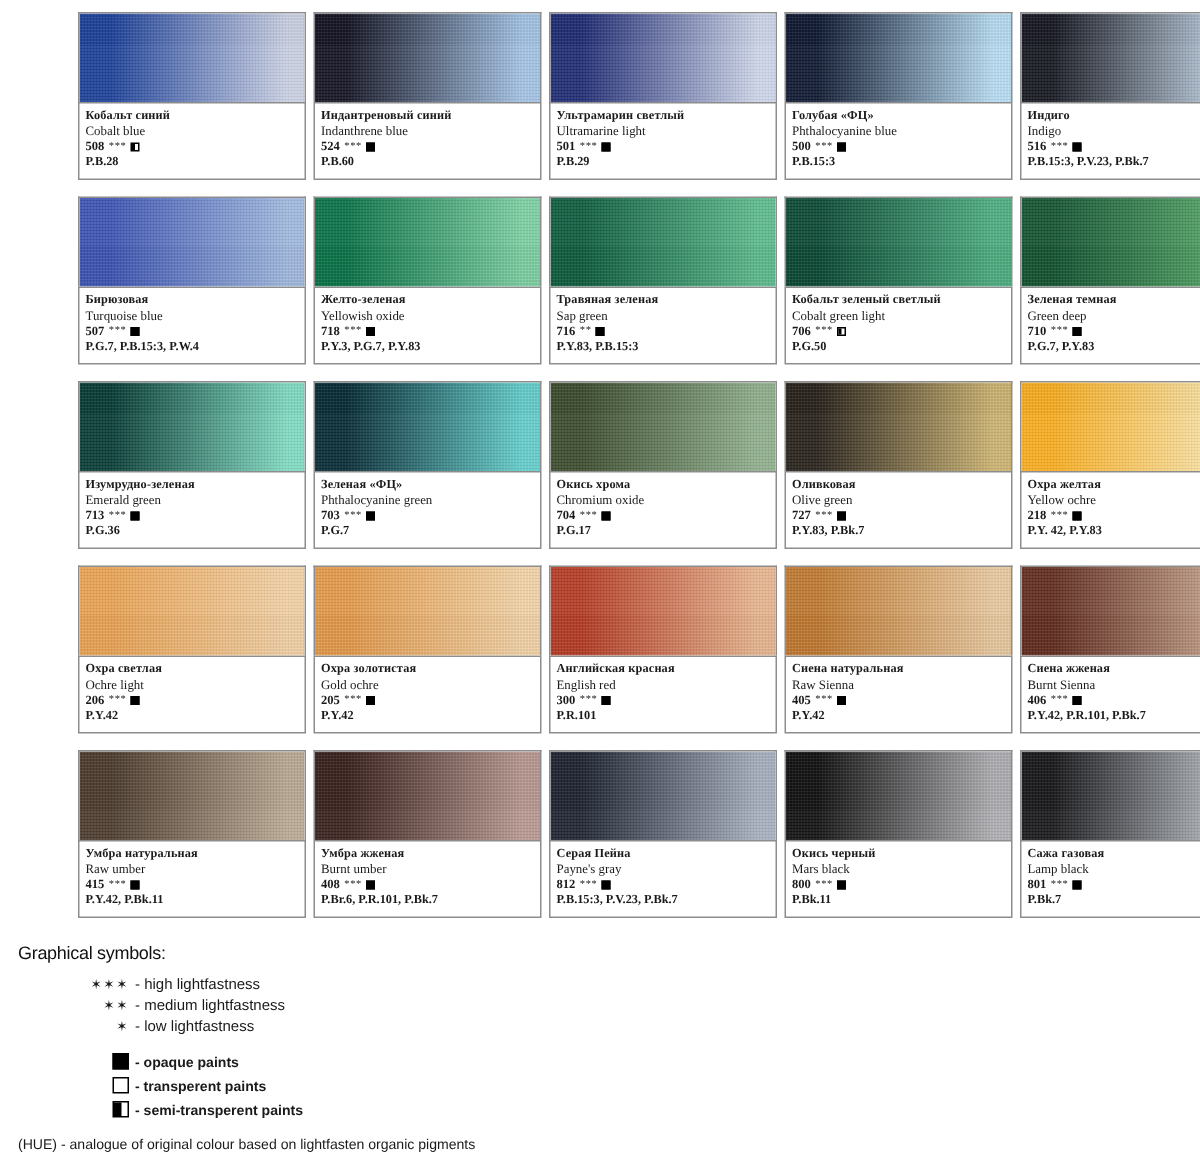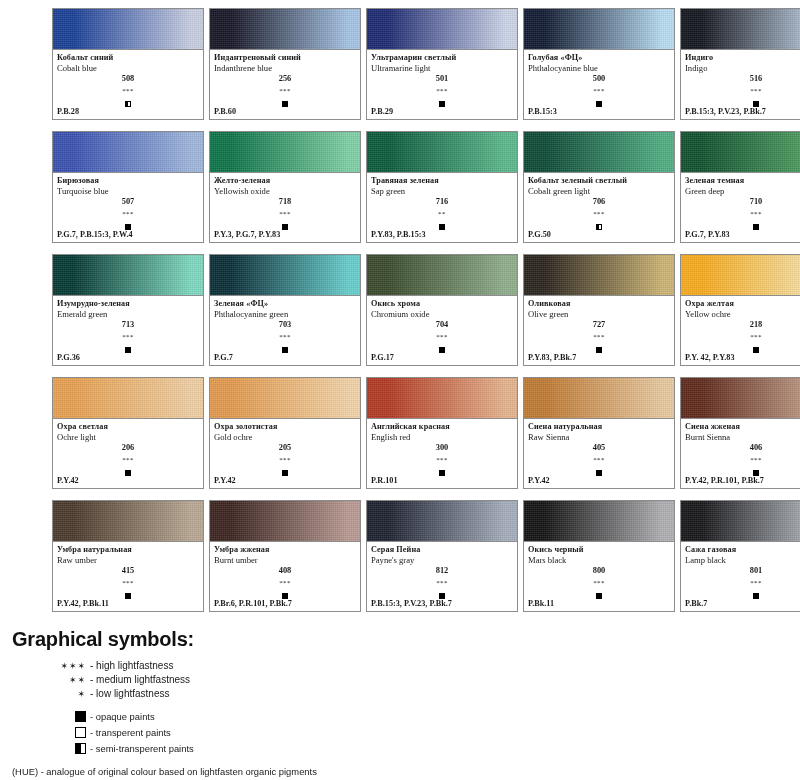--- a/index.html
+++ b/index.html
@@ -48,50 +48,50 @@
   .info{
     flex:1;
     box-sizing:border-box;
     border:1px solid #8d8d8d;
     padding:3px 4px 2px 4px;
     line-height:10.4px;
     background:#fff;
   }
   .ru{font-size:8.2px;font-weight:bold;letter-spacing:.1px;white-space:nowrap;}
   .en{font-size:8.6px;white-space:nowrap;}
-  .codeline{font-size:8.4px;display:flex;align-items:center;gap:3px;white-space:nowrap;flex-direction:column;}
+  .codeline{font-size:8.4px;display:flex;align-items:center;gap:3px;white-space:nowrap;}
   .code{font-weight:bold;}
   .stars{font-size:7px;letter-spacing:.4px;position:relative;top:-1px;}
   .pig{font-size:8.2px;font-weight:bold;white-space:nowrap;}
 
   
   .mk{display:inline-block;width:6px;height:6px;border:1px solid #000;box-sizing:border-box;position:relative;background:#fff;}
   .mk.opaque{background:#000;}
   .mk.semi::after{content:"";position:absolute;left:0;top:0;bottom:0;width:50%;background:#000;}
 
   
   .legend{
     position:absolute;left:12px;top:628px;width:520px;
     font-family:"Liberation Sans", sans-serif;
   }
   .legend h2{
     margin:0 0 9px 0;
-    font-size:20px;font-weight:bold;letter-spacing:-.2px;color:#111;
+    font-size:12px;font-weight:normal;letter-spacing:-.2px;color:#111;
   }
   .lf-row{
     display:flex;align-items:baseline;
     font-size:9.4px;margin-bottom:3px;
   }
   .lf-sym{
     width:74px;text-align:right;
     font-size:9px;letter-spacing:1px;
     padding-right:4px;
   }
   .lf-txt{font-size:10px;}
-  .op-block{margin-top:12px;}
+  .op-block{margin-top:12px;font-weight:bold;}
   .op-row{display:flex;align-items:center;font-size:9.4px;margin-bottom:5px;}
   .op-sym{width:74px;display:flex;justify-content:flex-end;padding-right:4px;}
   .bigmk{width:11px;height:11px;border:1.4px solid #000;box-sizing:border-box;position:relative;background:#fff;}
   .bigmk.opaque{background:#000;}
   .bigmk.semi::after{content:"";position:absolute;left:0;top:0;bottom:0;width:50%;background:#000;}
   .hue{margin-top:12px;font-size:9.4px;}
 </style>
 </head>
 <body>
 
@@ -116,21 +116,21 @@
       </div>
       <div class="card">
         <div class="chip">
           <div class="grad" style="background: linear-gradient(90deg, rgb(22, 22, 38) 0%, rgb(22, 22, 38) 14%, rgb(165, 196, 230) 92%, rgb(165, 196, 230) 100%);"></div>
           <div class="tex"></div>
         </div>
         <div class="info">
           <div class="ru">Индантреновый синий</div>
           <div class="en">Indanthrene blue</div>
           <div class="codeline">
-            <span class="code">256</span>
+            <span class="code">524</span>
             <span class="stars">***</span>
             <span class="mk opaque"></span>
           </div>
           <div class="pig">P.B.60</div>
         </div>
       </div>
       <div class="card">
         <div class="chip">
           <div class="grad" style="background: linear-gradient(90deg, rgb(30, 42, 114) 0%, rgb(30, 42, 114) 14%, rgb(204, 212, 232) 92%, rgb(204, 212, 232) 100%);"></div>
           <div class="tex"></div>

